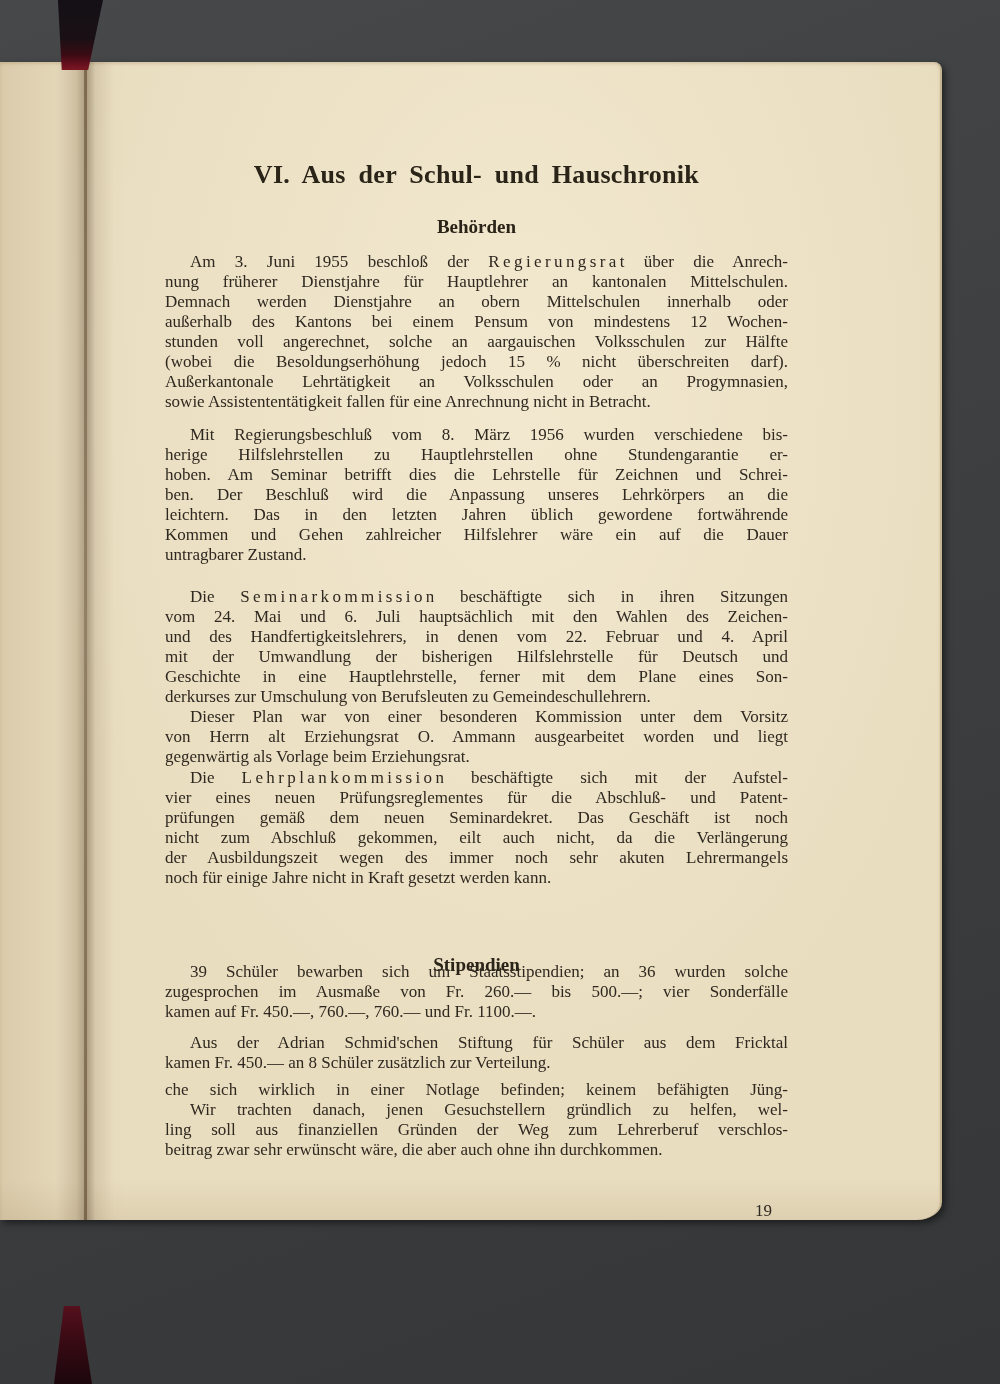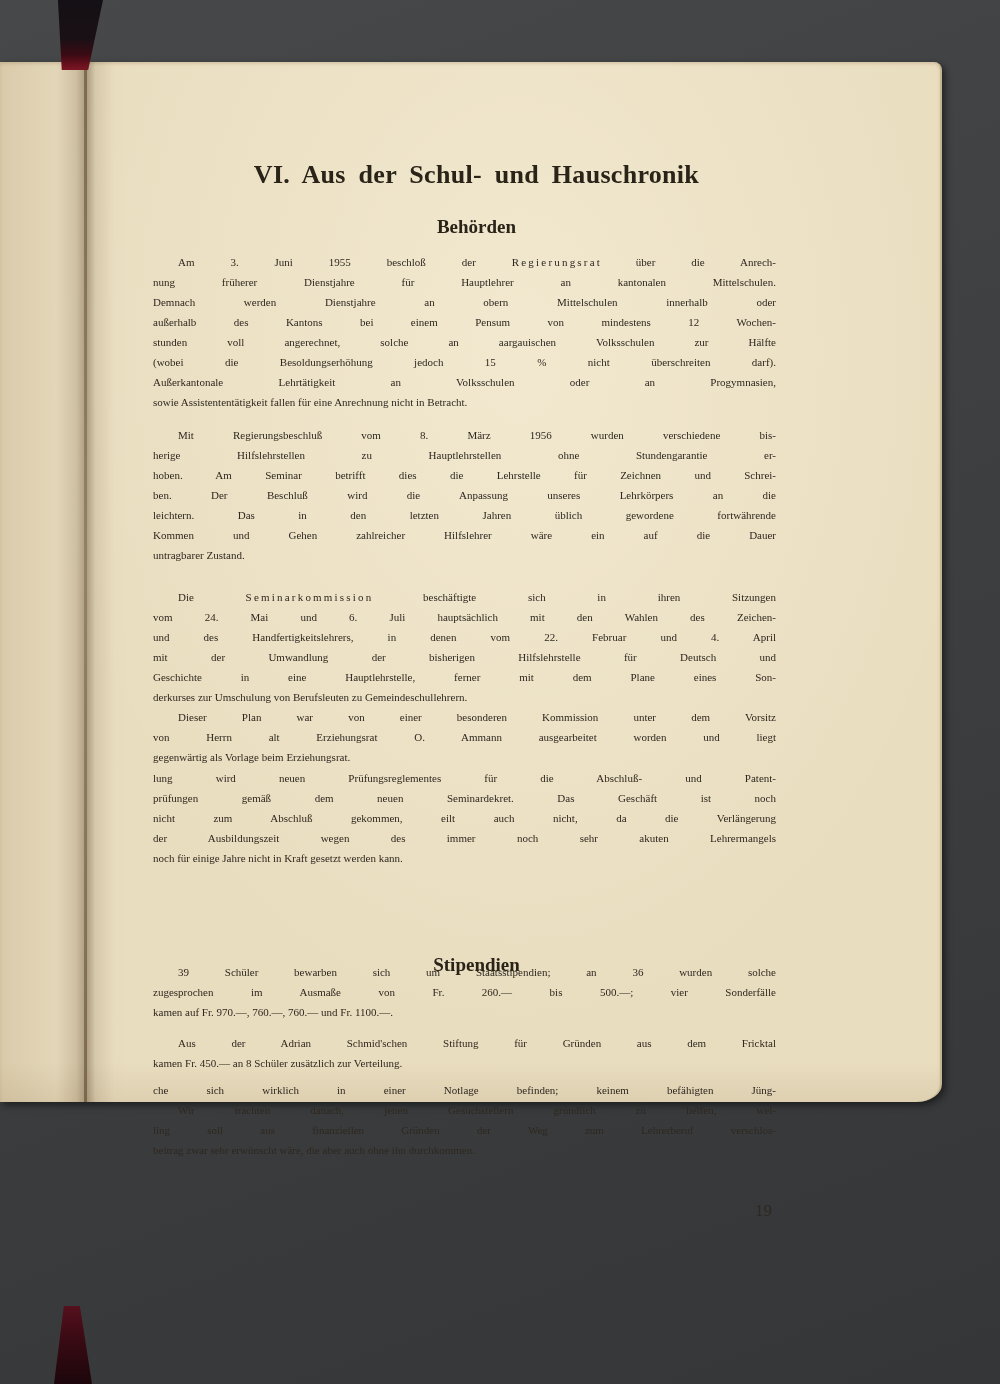--- a/index.html
+++ b/index.html
@@ -3,21 +3,21 @@
 <meta charset="utf-8">
 <style>
   html,body{margin:0;padding:0;}
   body{
     width:1000px;height:1384px;position:relative;overflow:hidden;
     background:linear-gradient(160deg,#46484a 0%,#3d3f41 45%,#343638 100%);
     font-family:"Liberation Serif","DejaVu Serif",serif;
   }
   
   .page{
-    position:absolute;left:0;top:62px;width:940px;height:1040px;z-index:2;
+    position:absolute;left:0;top:62px;width:940px;height:1158px;z-index:2;
     background-color:#e9ddbf;
     background-image:
       radial-gradient(ellipse at 55% 28%,rgba(255,250,232,0.40),rgba(255,250,232,0) 65%),
       linear-gradient(90deg,rgba(135,105,65,0.16) 0px,rgba(135,105,65,0.05) 60px,rgba(135,105,65,0) 130px),
       linear-gradient(0deg,rgba(120,90,50,0.10),rgba(120,90,50,0) 40px);
     border-radius:0 8px 26px 0 / 0 8px 18px 0;
     border-right:2px solid #c4b490;
     box-shadow:3px 3px 7px rgba(0,0,0,0.5), inset 0 2px 3px rgba(130,105,60,0.22);
     color:#2e271d;
   }
@@ -49,22 +49,22 @@
     letter-spacing:0.3px;word-spacing:6px;
   }
   .section-heading{
     position:absolute;left:165px;width:623px;
     font-size:19px;font-weight:bold;text-align:center;color:#2a2317;
     word-spacing:2px;
   }
   #h-behoerden{top:154px;text-align:center;}
   #h-stipendien{top:892px;}
   .para{
-    position:absolute;left:153px;width:623px;
-    font-size:11px;line-height:20px;color:#2f2820;
+    position:absolute;left:165px;width:623px;
+    font-size:17px;line-height:20px;color:#2f2820;
   }
   #p1{top:190px;} #p2{top:363px;} #p3a{top:525px;} #p3b{top:645px;}
   #p4{top:706px;} #p5{top:900px;} #p6{top:971px;} #p7{top:1018px;}
   .tline{text-align:justify;text-align-last:justify;}
   .tline.tlast{text-align-last:left;}
   .tline.tindent{text-indent:25px;}
   .page-number{
     position:absolute;left:165px;top:1139px;width:623px;
     font-size:17px;text-align:right;padding-right:16px;box-sizing:border-box;color:#2f2820;
   }
@@ -109,36 +109,37 @@
       <div class="tline">mit der Umwandlung der bisherigen Hilfslehrstelle für Deutsch und</div>
       <div class="tline">Geschichte in eine Hauptlehrstelle, ferner mit dem Plane eines Son-</div>
       <div class="tline tlast">derkurses zur Umschulung von Berufsleuten zu Gemeindeschullehrern.</div>
     </div>
   <div class="para" id="p3b">
       <div class="tline tindent">Dieser Plan war von einer besonderen Kommission unter dem Vorsitz</div>
       <div class="tline">von Herrn alt Erziehungsrat O. Ammann ausgearbeitet worden und liegt</div>
       <div class="tline tlast">gegenwärtig als Vorlage beim Erziehungsrat.</div>
     </div>
   <div class="para" id="p4">
-      <div class="tline">lung wird neuen Prüfungsreglementes für die Abschluß- und Patent-</div>
+      <div class="tline tindent">Die L e h r p l a n k o m m i s s i o n beschäftigte sich mit der Aufstel-</div>
+      <div class="tline">vier eines neuen Prüfungsreglementes für die Abschluß- und Patent-</div>
       <div class="tline">prüfungen gemäß dem neuen Seminardekret. Das Geschäft ist noch</div>
       <div class="tline">nicht zum Abschluß gekommen, eilt auch nicht, da die Verlängerung</div>
       <div class="tline">der Ausbildungszeit wegen des immer noch sehr akuten Lehrermangels</div>
       <div class="tline tlast">noch für einige Jahre nicht in Kraft gesetzt werden kann.</div>
     </div>
 
   <div class="section-heading" id="h-stipendien">Stipendien</div>
 
   <div class="para" id="p5">
       <div class="tline tindent">39 Schüler bewarben sich um Staatsstipendien; an 36 wurden solche</div>
       <div class="tline">zugesprochen im Ausmaße von Fr. 260.— bis 500.—; vier Sonderfälle</div>
-      <div class="tline tlast">kamen auf Fr. 970.—, 760.—, 760.— und Fr. 1100.—.</div>
+      <div class="tline tlast">kamen auf Fr. 450.—, 760.—, 760.— und Fr. 1100.—.</div>
     </div>
   <div class="para" id="p6">
-      <div class="tline tindent">Aus der Adrian Schmid'schen Stiftung für Gründen aus dem Fricktal</div>
+      <div class="tline tindent">Aus der Adrian Schmid'schen Stiftung für Schüler aus dem Fricktal</div>
       <div class="tline tlast">kamen Fr. 450.— an 8 Schüler zusätzlich zur Verteilung.</div>
     </div>
   <div class="para" id="p7">
       <div class="tline">che sich wirklich in einer Notlage befinden; keinem befähigten Jüng-</div>
       <div class="tline tindent">Wir trachten danach, jenen Gesuchstellern gründlich zu helfen, wel-</div>
       <div class="tline">ling soll aus finanziellen Gründen der Weg zum Lehrerberuf verschlos-</div>
       <div class="tline tlast">beitrag zwar sehr erwünscht wäre, die aber auch ohne ihn durchkommen.</div>
     </div>
 
   <div class="page-number">19</div>

